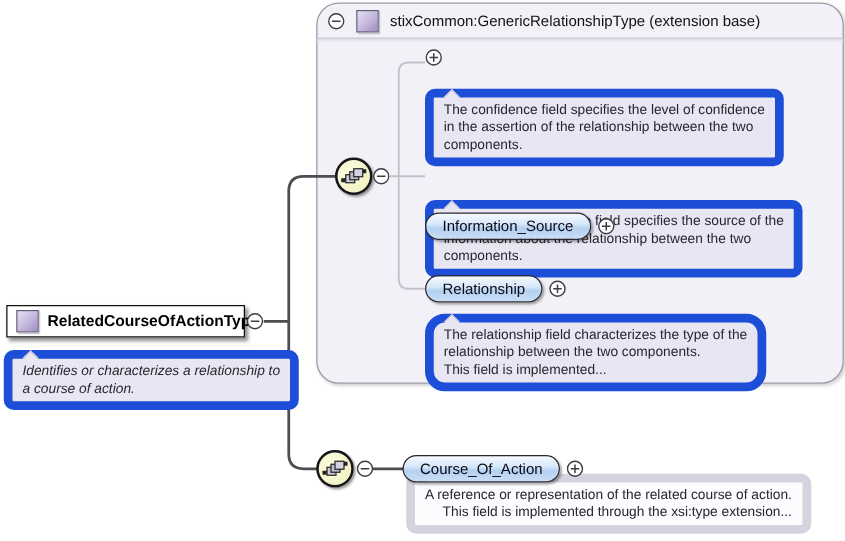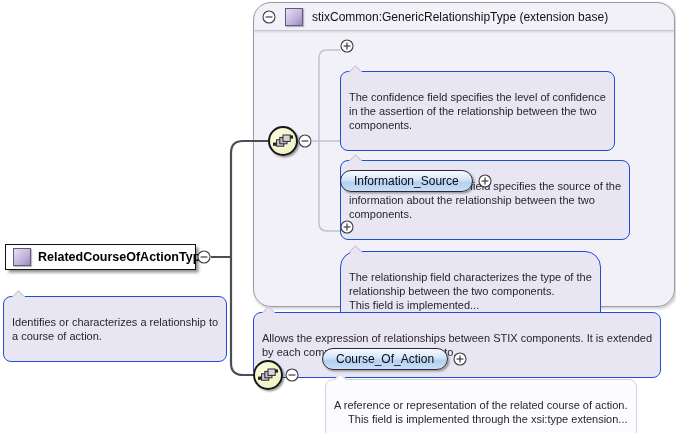--- a/index.html
+++ b/index.html
@@ -31,22 +31,22 @@
            background:#fff;border:1.5px solid #111;display:flex;align-items:center;
            gap:7px;padding-left:7px;box-sizing:border-box;
            box-shadow:2.5px 2.5px 3px rgba(0,0,0,0.45);}
   .rootbox-label{font-size:12.5px;font-weight:700;color:#000;white-space:nowrap;}
 
   .sq-icon{width:16px;height:16px;border:1px solid#615c77;flex:0 0 auto;
            background:linear-gradient(135deg,#e6dff2 0%,#c3b6dd 55%,#9c8cc2 100%);
            box-shadow:1px 1px 1px rgba(0,0,0,0.25);}
 
   
-  .tip{position:absolute;z-index:3;background:#e9e6f3;border:1px solid #1d4ed8;
-       border-radius:8px;padding:18px 8px;font-size:11px;line-height:14px;color:#26262e;
+  .tip{position:absolute;z-index:3;background:#e9e6f3;border:7px solid #1d4ed8;
+       border-radius:8px;padding:3px 8px;font-size:11px;line-height:14px;color:#26262e;
        white-space:pre-line;}
   .tip::before{content:"";position:absolute;top:-5px;left:10px;width:8px;height:8px;
        background:#e9e6f3;border-left:1px solid #c6c2d6;border-top:1px solid #c6c2d6;
        transform:rotate(45deg);}
   .tip.white{background:#fcfbfe;border-color:#d6d3de;}
   .tip.white::before{background:#fcfbfe;border-color:#d6d3de;}
 
   
   .seq{position:absolute;width:30px;height:30px;border-radius:50%;z-index:5;
        background:radial-gradient(circle at 35% 35%,#fcfcdf,#efefbc);
@@ -83,21 +83,21 @@
   </svg>
 
   <div class="rootbox">
     <span class="sq-icon"></span>
     <span class="rootbox-label">RelatedCourseOfActionType</span>
   </div>
   <svg class="pm" style="left:197px;top:250px;" viewBox="0 0 14 14">
     <circle cx="7" cy="7" r="6" fill="#fff" stroke="#3c3c44" stroke-width="1.1"></circle>
     <line x1="3.6" y1="7" x2="10.4" y2="7" stroke="#3c3c44" stroke-width="1.2"></line>
   </svg>
-  <div class="tip" style="left:3px;top:296px;">Identifies or characterizes a relationship to
+  <div class="tip" style="left:3px;top:280px;font-style:italic;">Identifies or characterizes a relationship to
 a course of action.</div>
 
   <div class="seq" style="left:268px;top:126px;">
     <svg width="24" height="24" viewBox="0 0 30 30">
       <line x1="4" y1="19" x2="26" y2="10" stroke="#111" stroke-width="1.6"></line>
       <rect x="2.5" y="17" width="4" height="4" fill="#222"></rect>
       <rect x="23.5" y="8" width="4" height="4" fill="#222"></rect>
       <rect x="7" y="13.5" width="9" height="8" fill="#c9c9d4" stroke="#222" stroke-width="1.2"></rect>
       <rect x="11" y="10.5" width="9" height="8" fill="#bdbdca" stroke="#222" stroke-width="1.2"></rect>
       <rect x="15" y="7.5" width="9" height="8" fill="#d4d4de" stroke="#222" stroke-width="1.2"></rect>
@@ -125,49 +125,48 @@
       <circle cx="7" cy="7" r="6" fill="#fff" stroke="#3c3c44" stroke-width="1.1"></circle>
       <line x1="3.6" y1="7" x2="10.4" y2="7" stroke="#3c3c44" stroke-width="1.2"></line>
       <line x1="7" y1="3.6" x2="7" y2="10.4" stroke="#3c3c44" stroke-width="1.2"></line>
     </svg>
   </div>
   <div class="tip" style="left:340px;top:160px;">The Information_Source field specifies the source of the
 information about the relationship between the two
 components.</div>
 
   <div class="row" style="left:340px;top:220px;">
+    <div class="pill">Relationship</div>
     <svg class="pm-inline" viewBox="0 0 14 14">
       <circle cx="7" cy="7" r="6" fill="#fff" stroke="#3c3c44" stroke-width="1.1"></circle>
       <line x1="3.6" y1="7" x2="10.4" y2="7" stroke="#3c3c44" stroke-width="1.2"></line>
       <line x1="7" y1="3.6" x2="7" y2="10.4" stroke="#3c3c44" stroke-width="1.2"></line>
     </svg>
   </div>
   <div class="tip" style="left:340px;top:251px;border-radius:16px;">The relationship field characterizes the type of the
 relationship between the two components.
 This field is implemented...</div>
 
-  <div class="tip" style="left:253px;top:312px;">Allows the expression of relationships between STIX components. It is extended
-by each component relationship type to...</div>
 
   <div class="seq" style="left:253px;top:360px;">
     <svg width="24" height="24" viewBox="0 0 30 30">
       <line x1="4" y1="19" x2="26" y2="10" stroke="#111" stroke-width="1.6"></line>
       <rect x="2.5" y="17" width="4" height="4" fill="#222"></rect>
       <rect x="23.5" y="8" width="4" height="4" fill="#222"></rect>
       <rect x="7" y="13.5" width="9" height="8" fill="#c9c9d4" stroke="#222" stroke-width="1.2"></rect>
       <rect x="11" y="10.5" width="9" height="8" fill="#bdbdca" stroke="#222" stroke-width="1.2"></rect>
       <rect x="15" y="7.5" width="9" height="8" fill="#d4d4de" stroke="#222" stroke-width="1.2"></rect>
     </svg>
   </div>
   <svg class="pm" style="left:285px;top:368px;" viewBox="0 0 14 14">
     <circle cx="7" cy="7" r="6" fill="#fff" stroke="#3c3c44" stroke-width="1.1"></circle>
     <line x1="3.6" y1="7" x2="10.4" y2="7" stroke="#3c3c44" stroke-width="1.2"></line>
   </svg>
 
-  <div class="row" style="left:322px;top:348px;">
+  <div class="row" style="left:322px;top:364px;">
     <div class="pill">Course_Of_Action</div>
     <svg class="pm-inline" viewBox="0 0 14 14">
       <circle cx="7" cy="7" r="6" fill="#fff" stroke="#3c3c44" stroke-width="1.1"></circle>
       <line x1="3.6" y1="7" x2="10.4" y2="7" stroke="#3c3c44" stroke-width="1.2"></line>
       <line x1="7" y1="3.6" x2="7" y2="10.4" stroke="#3c3c44" stroke-width="1.2"></line>
     </svg>
   </div>
   <div class="tip white" style="left:325px;top:379px;text-align:right;">A reference or representation of the related course of action.
 This field is implemented through the xsi:type extension...</div>
 

